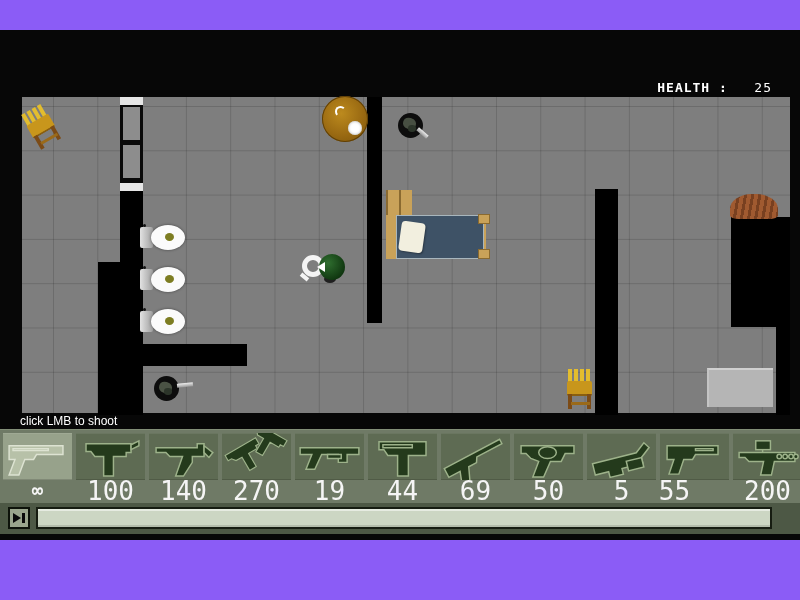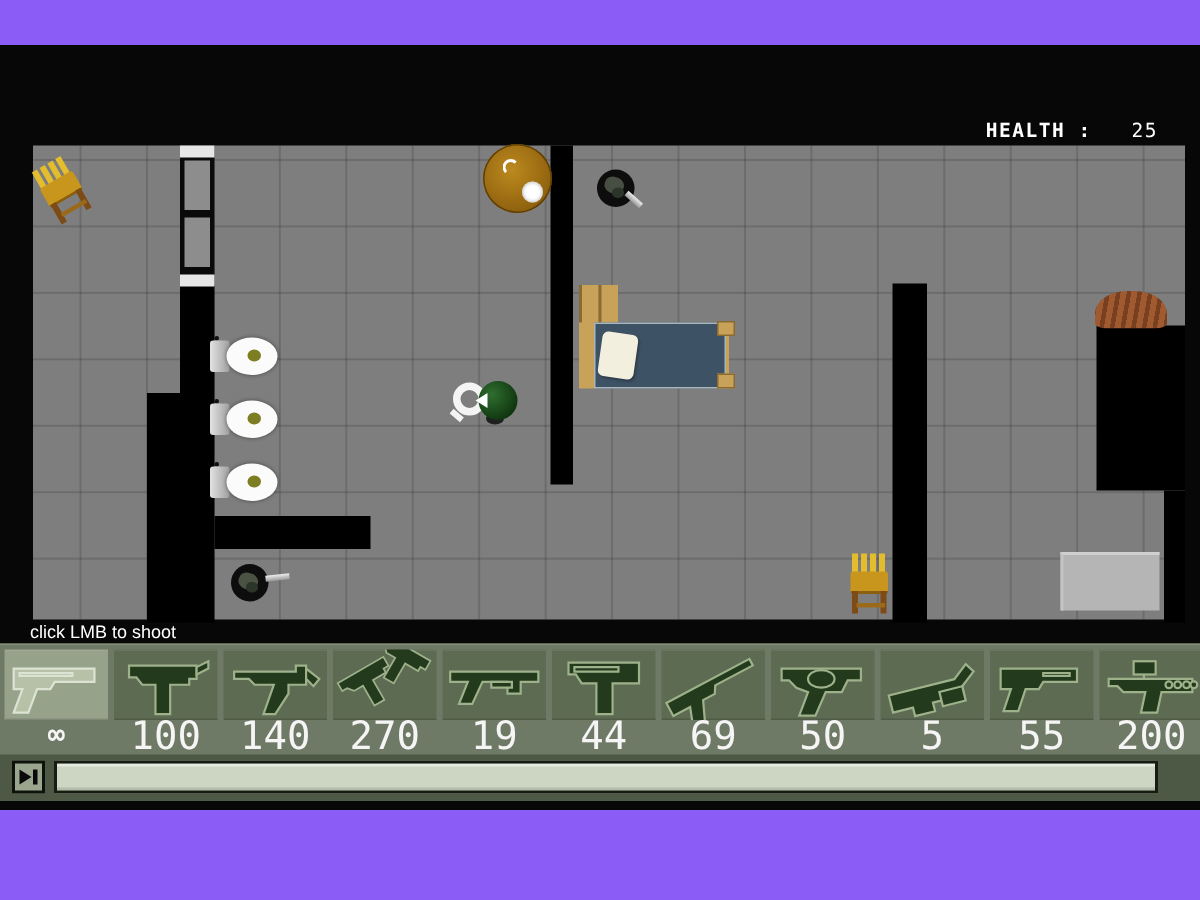--- a/index.html
+++ b/index.html
@@ -279,21 +279,21 @@
           </g>
         </svg>
       </div>
       <div class="ammo" style="left:587px;width:69px">5</div>
       <div class="wcell" style="left:660px;width:69px">
         <svg viewBox="0 0 64 48">
           <path d="M4 13 h52 v9 h-23 l-3 5 h-9 l-5 15 h-10 l5 -15 h-7 z"></path>
           <path d="M33 16 h18 v2 h-18 z"></path>
         </svg>
       </div>
-      <div class="ammo" style="left:660px;width:69px">55</div>
+      <div class="ammo" style="left:640px;width:69px">55</div>
       <div class="wcell" style="left:733px;width:69px">
         <svg viewBox="0 0 64 48">
           <path d="M3 20 h57 v9 h-21 l-3 14 h-11 l3 -14 h-15 l-4 -4 h-6 z"></path>
           <rect x="20" y="8" width="15" height="9"></rect>
           <path d="M27 17 v3"></path>
           <circle cx="44" cy="24" r="2.3"></circle>
           <circle cx="50" cy="24" r="2.3"></circle>
           <circle cx="56" cy="24" r="2.3"></circle>
           <circle cx="61" cy="24" r="2.3"></circle>
         </svg>

